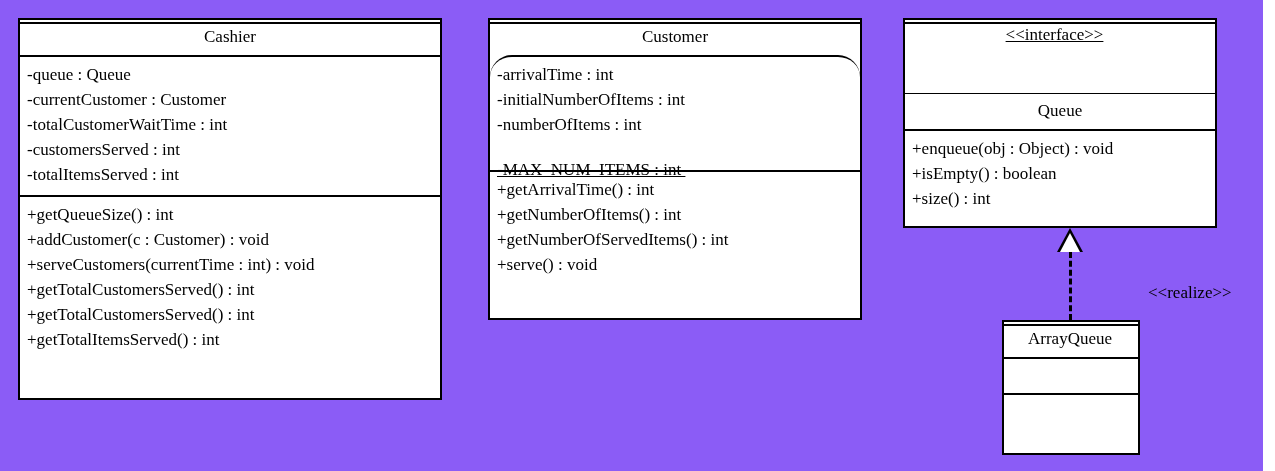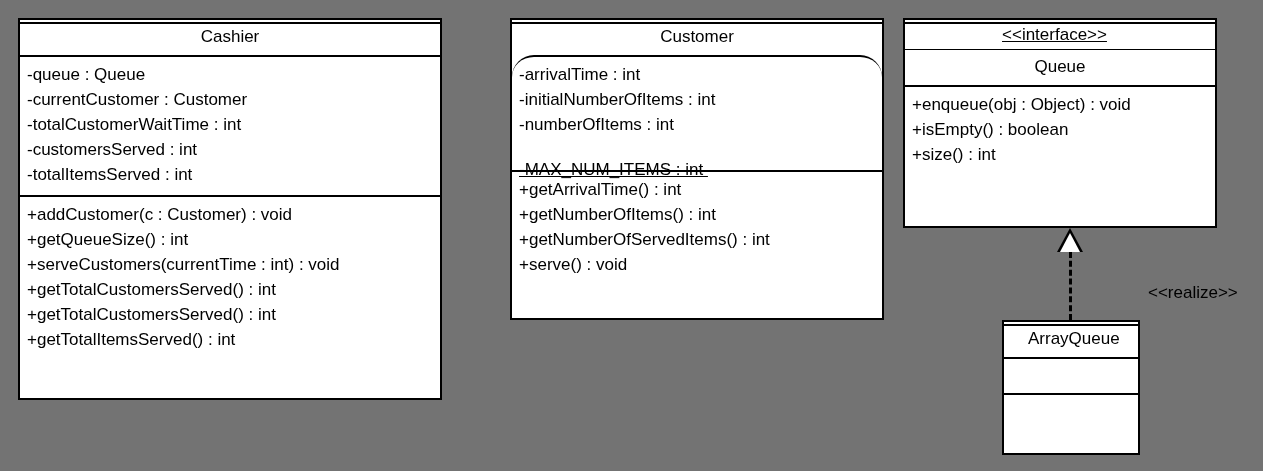--- a/index.html
+++ b/index.html
@@ -8,22 +8,23 @@
     background: #ffffff;
   }
   body {
     font-family: "Liberation Sans", sans-serif;
     color: #000000;
   }
   #canvas {
     position: relative;
     width: 1263px;
     height: 471px;
-    background: #737373;
+    background: #8b5cf6;
     overflow: hidden;
+    font-family: Liberation Serif, serif;
   }
 
   
   .uml-class {
     position: absolute;
     box-sizing: border-box;
     background: #ffffff;
     border: 2px solid #000000;
     
     border-top: 2px solid #000000;
@@ -32,20 +33,21 @@
 
   .compartment {
     box-sizing: border-box;
     padding: 5px 7px 6px 7px;
   }
   .compartment.divided {
     border-top: 2px solid #000000;
   }
   .compartment.divided-thin {
     border-top: 1px solid #000000;
+    margin-top: 44px;
   }
 
   .class-title {
     text-align: center;
     font-size: 17px;
     line-height: 20px;
     padding: 7px 7px 8px 7px;
   }
   .class-title.left {
     text-align: left;
@@ -124,30 +126,30 @@
 
     <div class="compartment divided" style="height:140px;">
       <div class="member">-queue : Queue</div>
       <div class="member">-currentCustomer : Customer</div>
       <div class="member">-totalCustomerWaitTime : int</div>
       <div class="member">-customersServed : int</div>
       <div class="member">-totalItemsServed : int</div>
     </div>
 
     <div class="compartment divided">
+      <div class="member">+getQueueSize() : int</div>
       <div class="member">+addCustomer(c : Customer) : void</div>
-      <div class="member">+getQueueSize() : int</div>
       <div class="member">+serveCustomers(currentTime : int) : void</div>
       <div class="member">+getTotalCustomersServed() : int</div>
       <div class="member">+getTotalCustomersServed() : int</div>
       <div class="member">+getTotalItemsServed() : int</div>
     </div>
   </div>
 
-  <div class="uml-class" style="left:510px; top:18px; width:374px; height:302px;">
+  <div class="uml-class" style="left:488px; top:18px; width:374px; height:302px;">
     <div class="compartment class-title">Customer</div>
 
     <div class="compartment divided" style="height:115px;border-radius:22px;">
       <div class="member">-arrivalTime : int</div>
       <div class="member">-initialNumberOfItems : int</div>
       <div class="member">-numberOfItems : int</div>
       <div class="member static">-MAX_NUM_ITEMS : int </div>
     </div>
 
     <div class="compartment divided">

